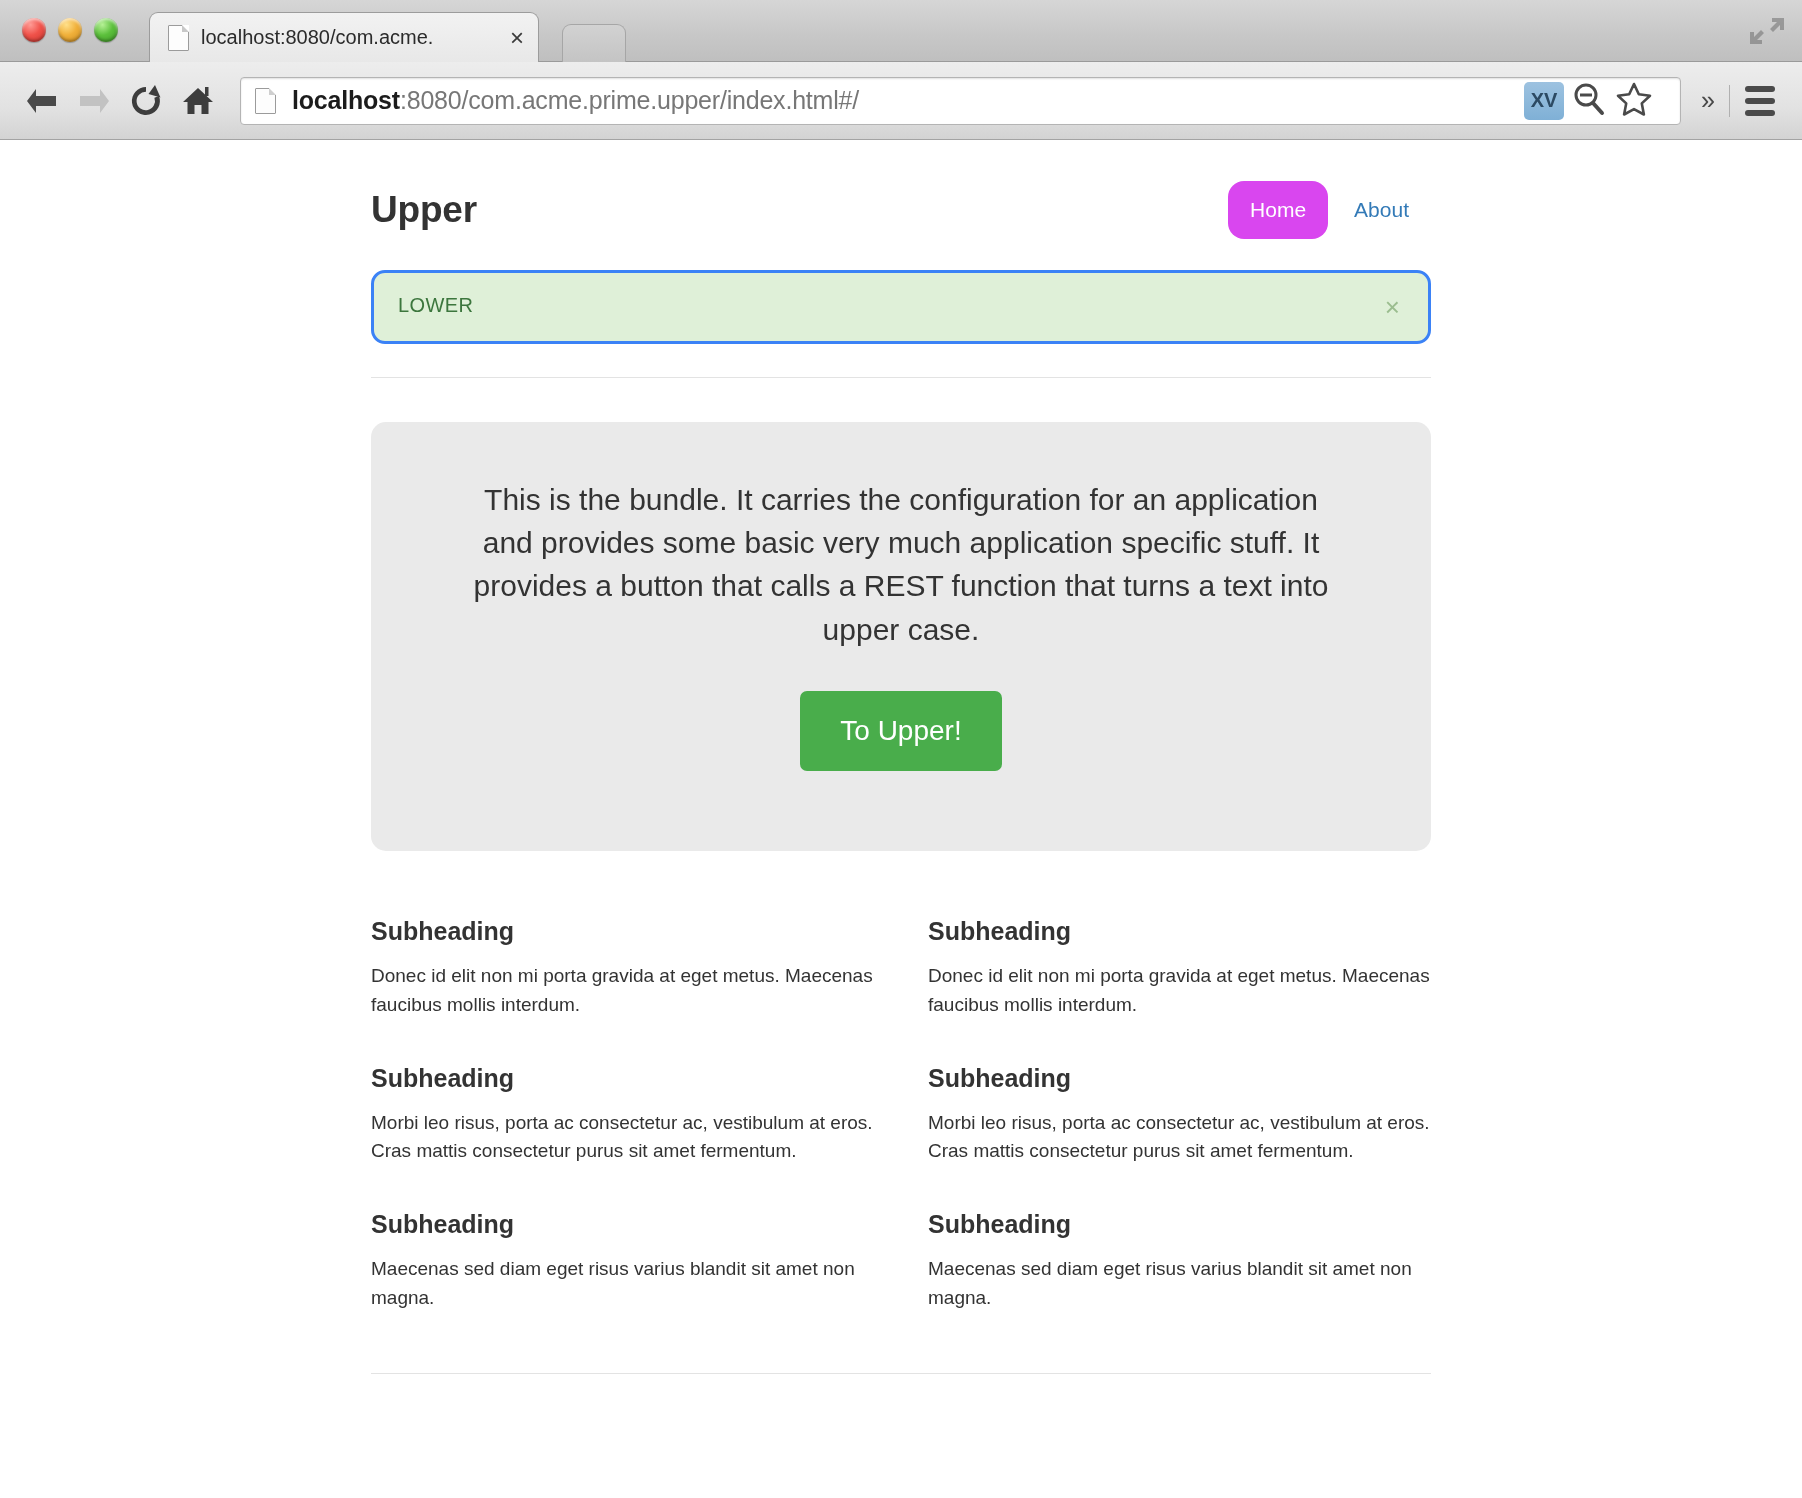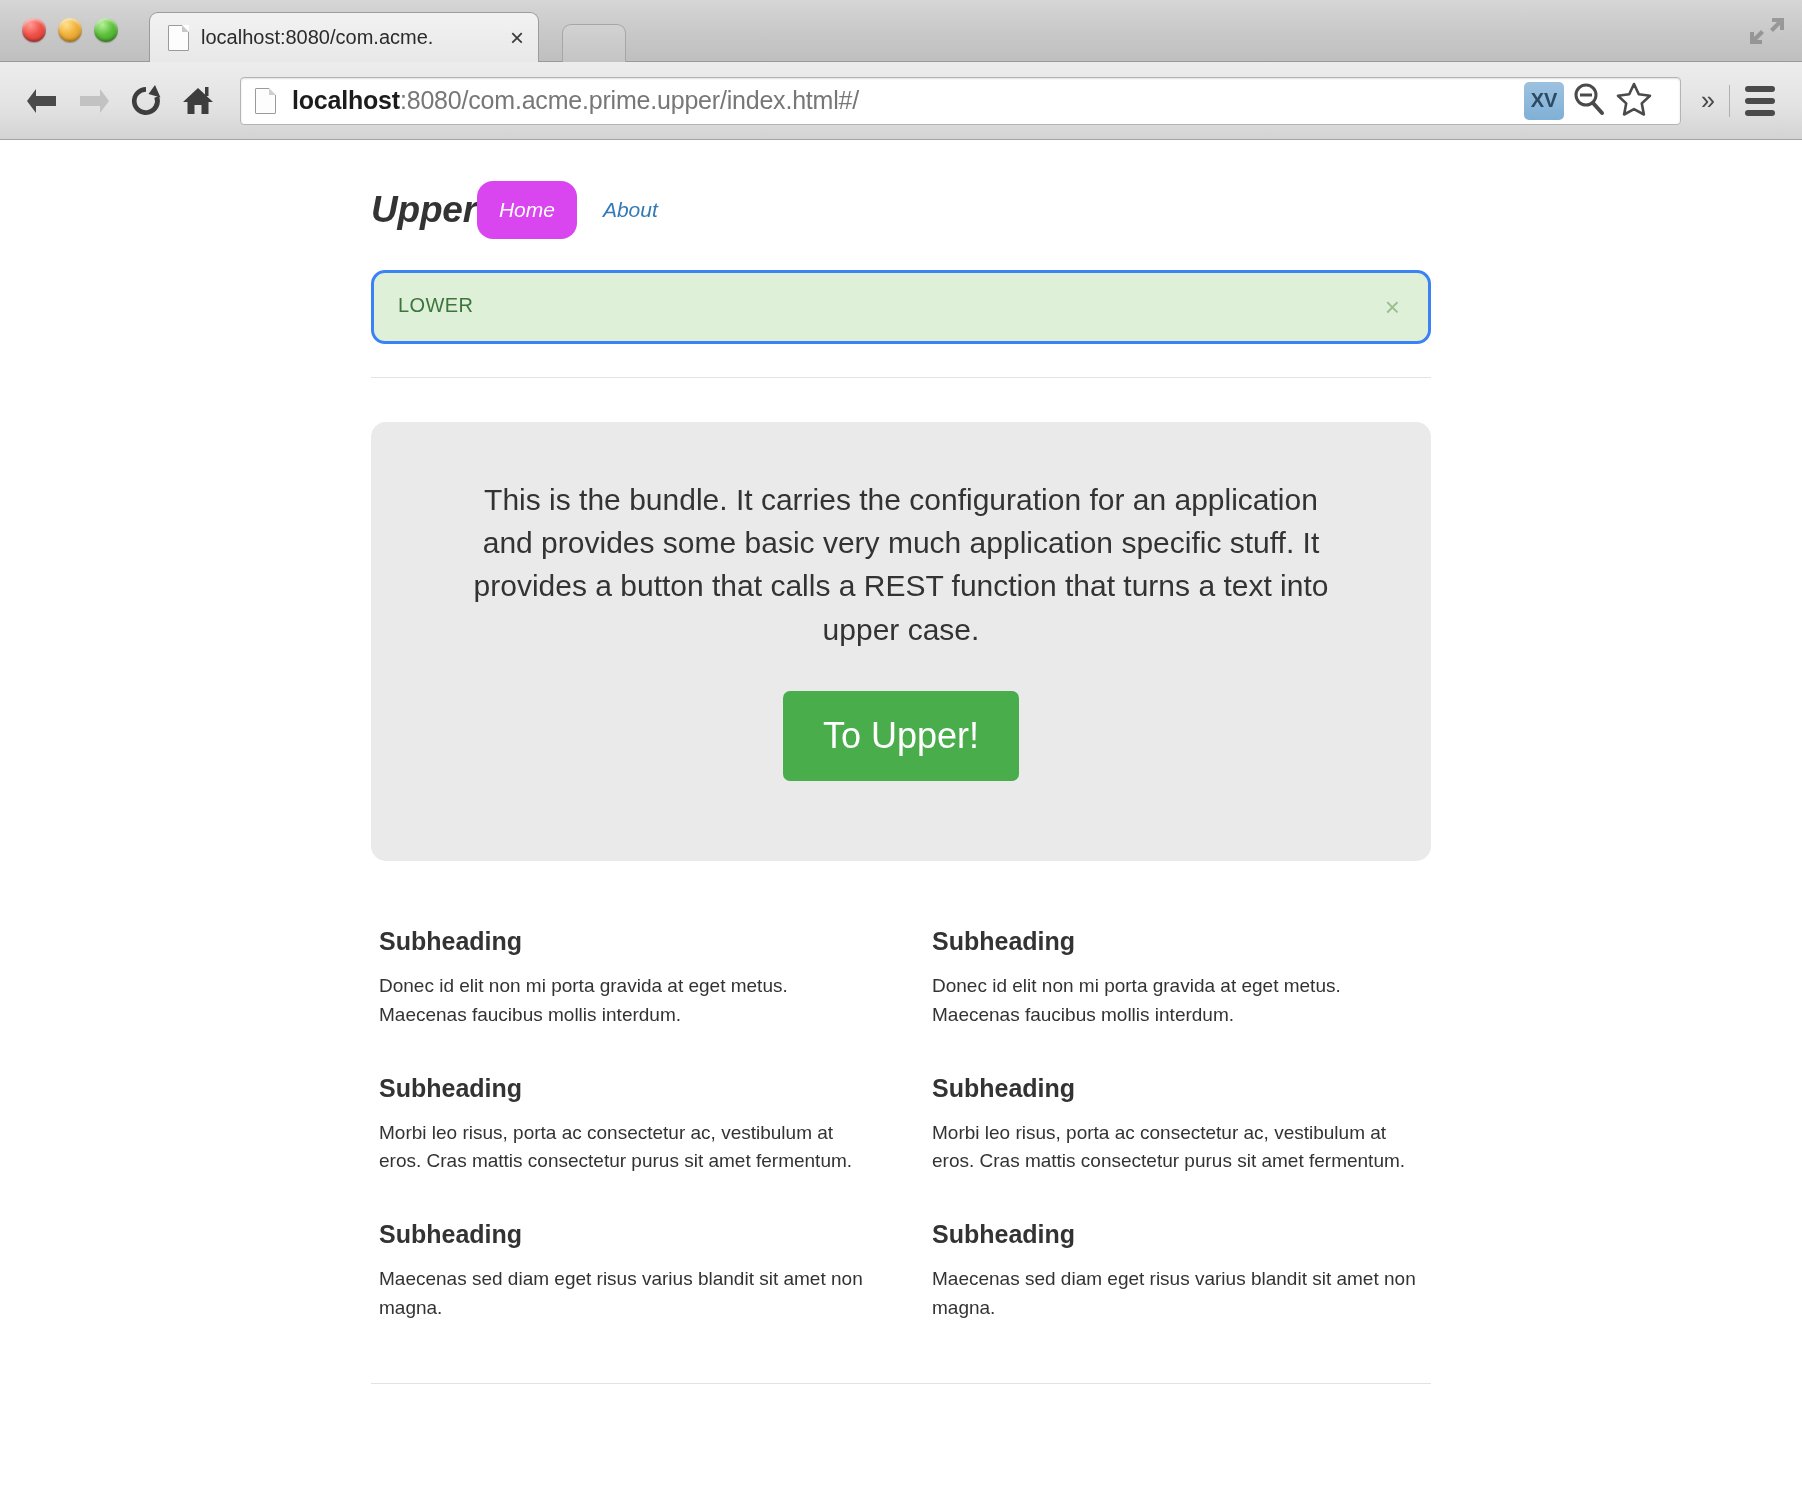--- a/index.html
+++ b/index.html
@@ -244,22 +244,22 @@
     width: 1060px;
     margin: 0 auto;
     padding-top: 28px;
     box-sizing: border-box;
     position: relative;
   }
 
   .page-header {
     display: flex;
     align-items: center;
+    justify-content: space-between;
     height: 84px;
-    font-style: italic;
   }
   .brand {
     font-size: 37px;
     font-weight: 700;
     color: #333333;
     letter-spacing: -0.2px;
   }
   .nav {
     display: flex;
     align-items: center;
@@ -324,34 +324,33 @@
     line-height: 1.44;
     color: #333333;
     font-weight: 400;
   }
   .btn-success {
     display: inline-block;
     margin-top: 40px;
     background: #4caf50;
     background: #49ad4b;
     color: #ffffff;
-    font-size: 36px;
+    font-size: 28px;
     font-weight: 400;
     padding: 24px 40px;
     border: none;
     border-radius: 7px;
     cursor: pointer;
     font-family: "Liberation Sans", sans-serif;
   }
 
   .cols {
     display: flex;
     margin-top: 66px;
     gap: 54px;
-    margin-left: 8px;
   }
   .col { flex: 1 1 0; }
   .col h4 {
     margin: 0 0 16px 0;
     font-size: 25px;
     font-weight: 700;
     color: #333333;
   }
   .col p {
     margin: 0 0 44px 0;

